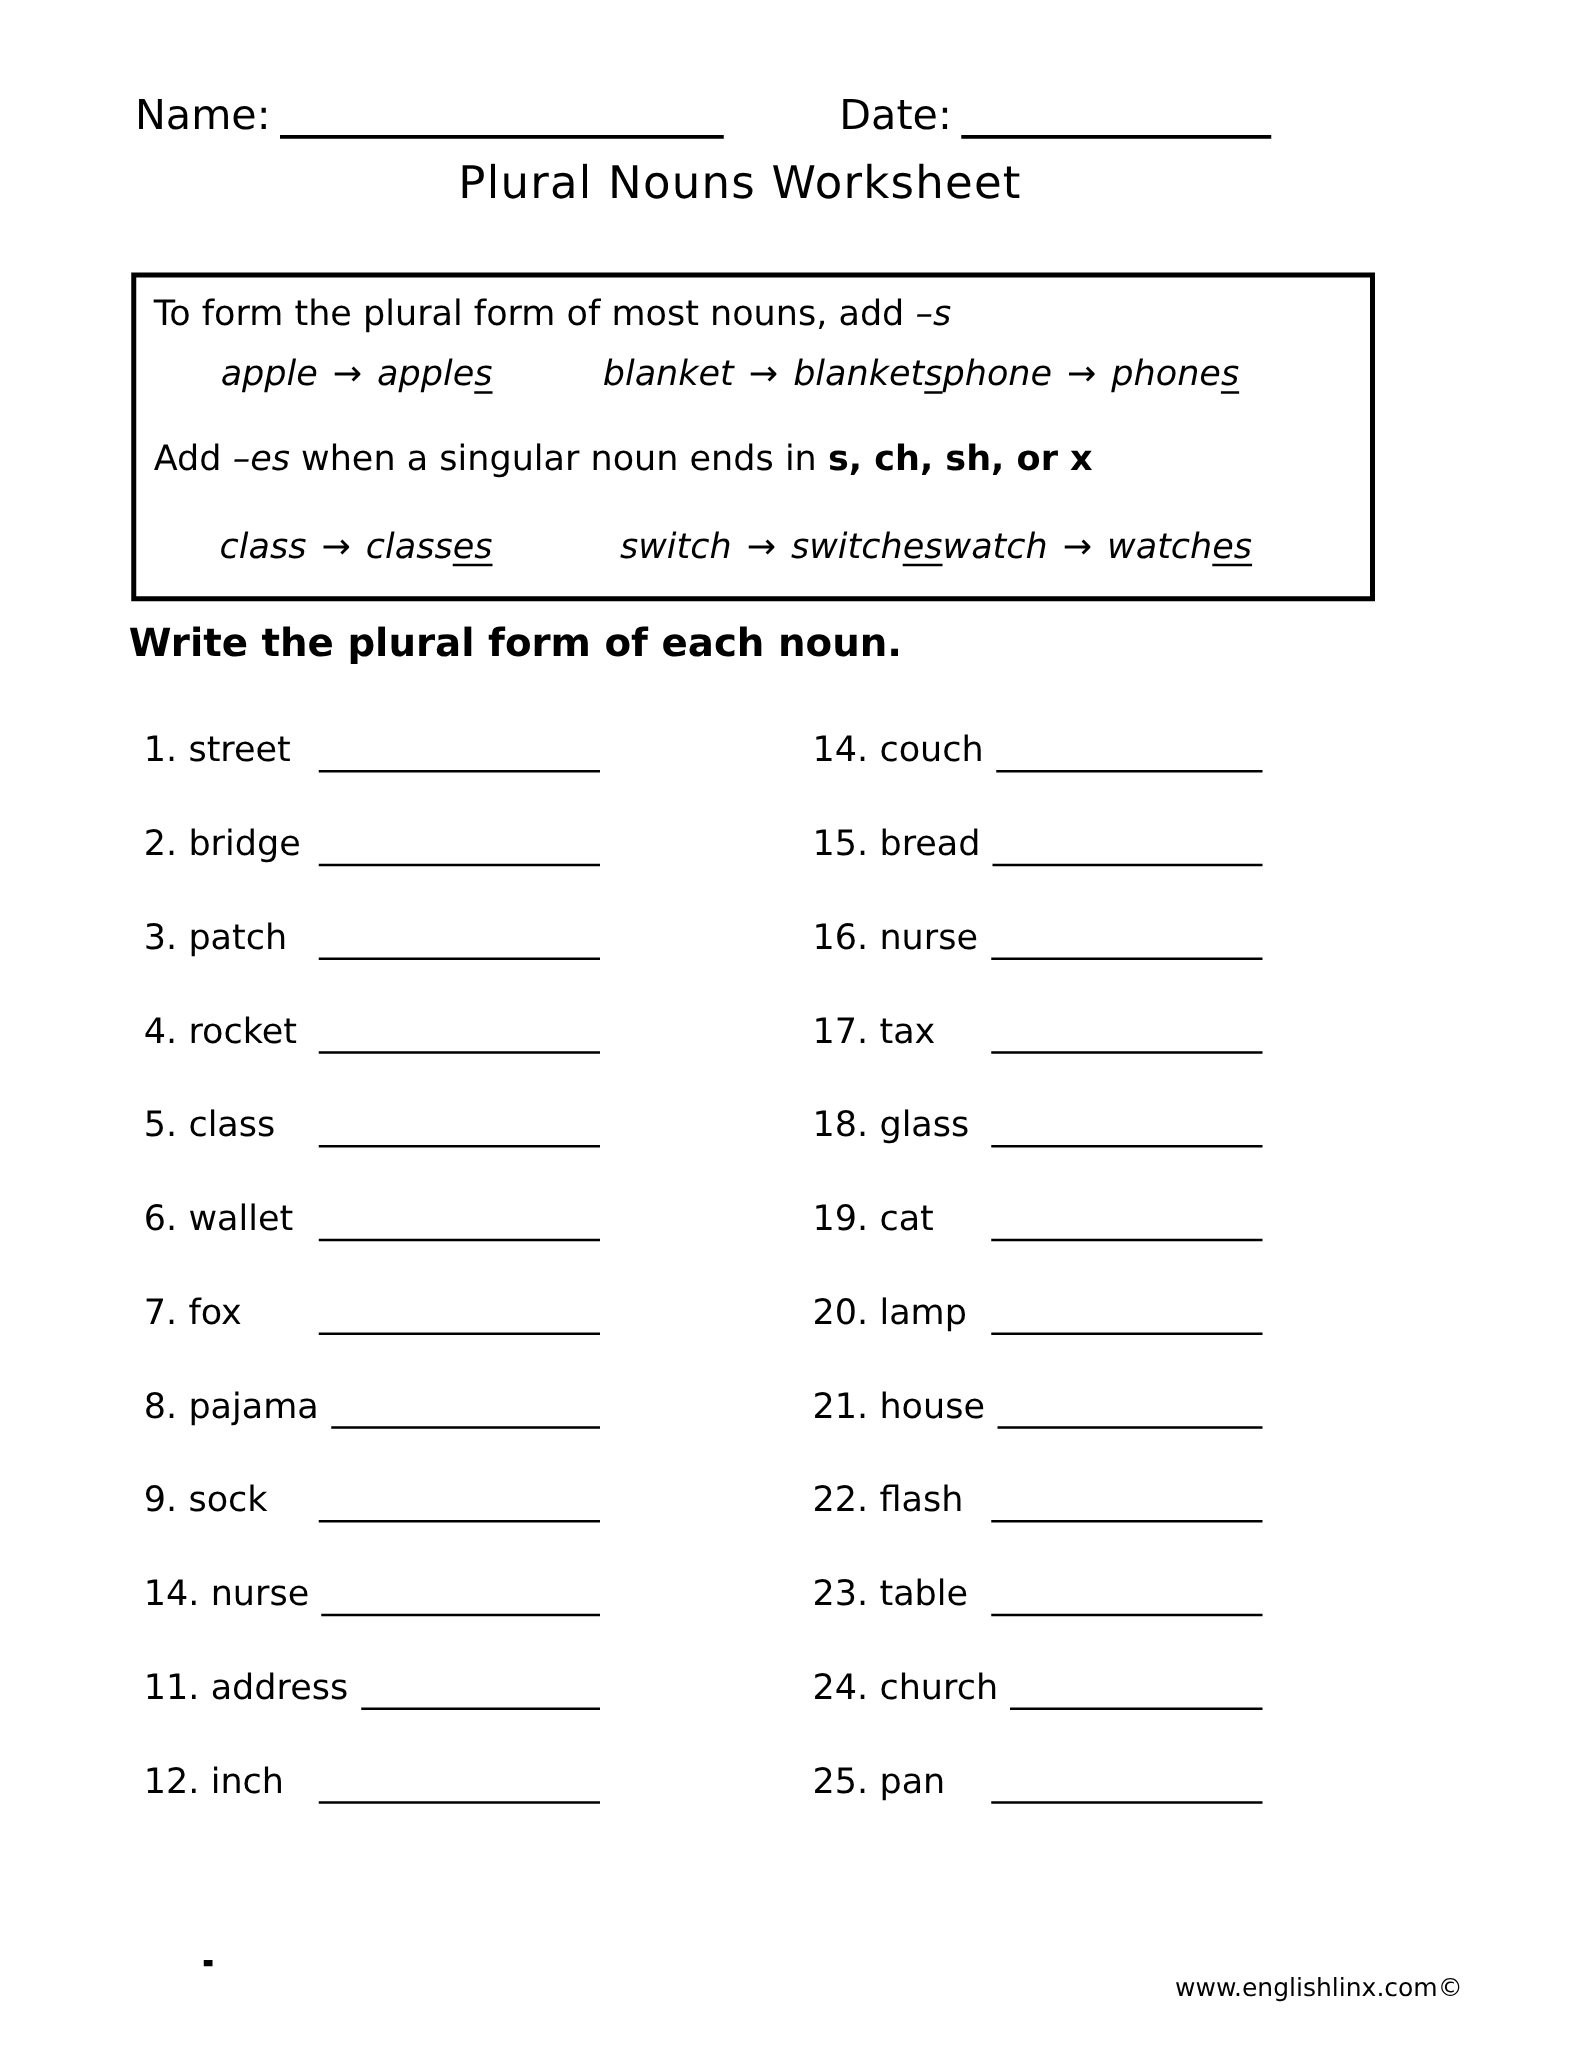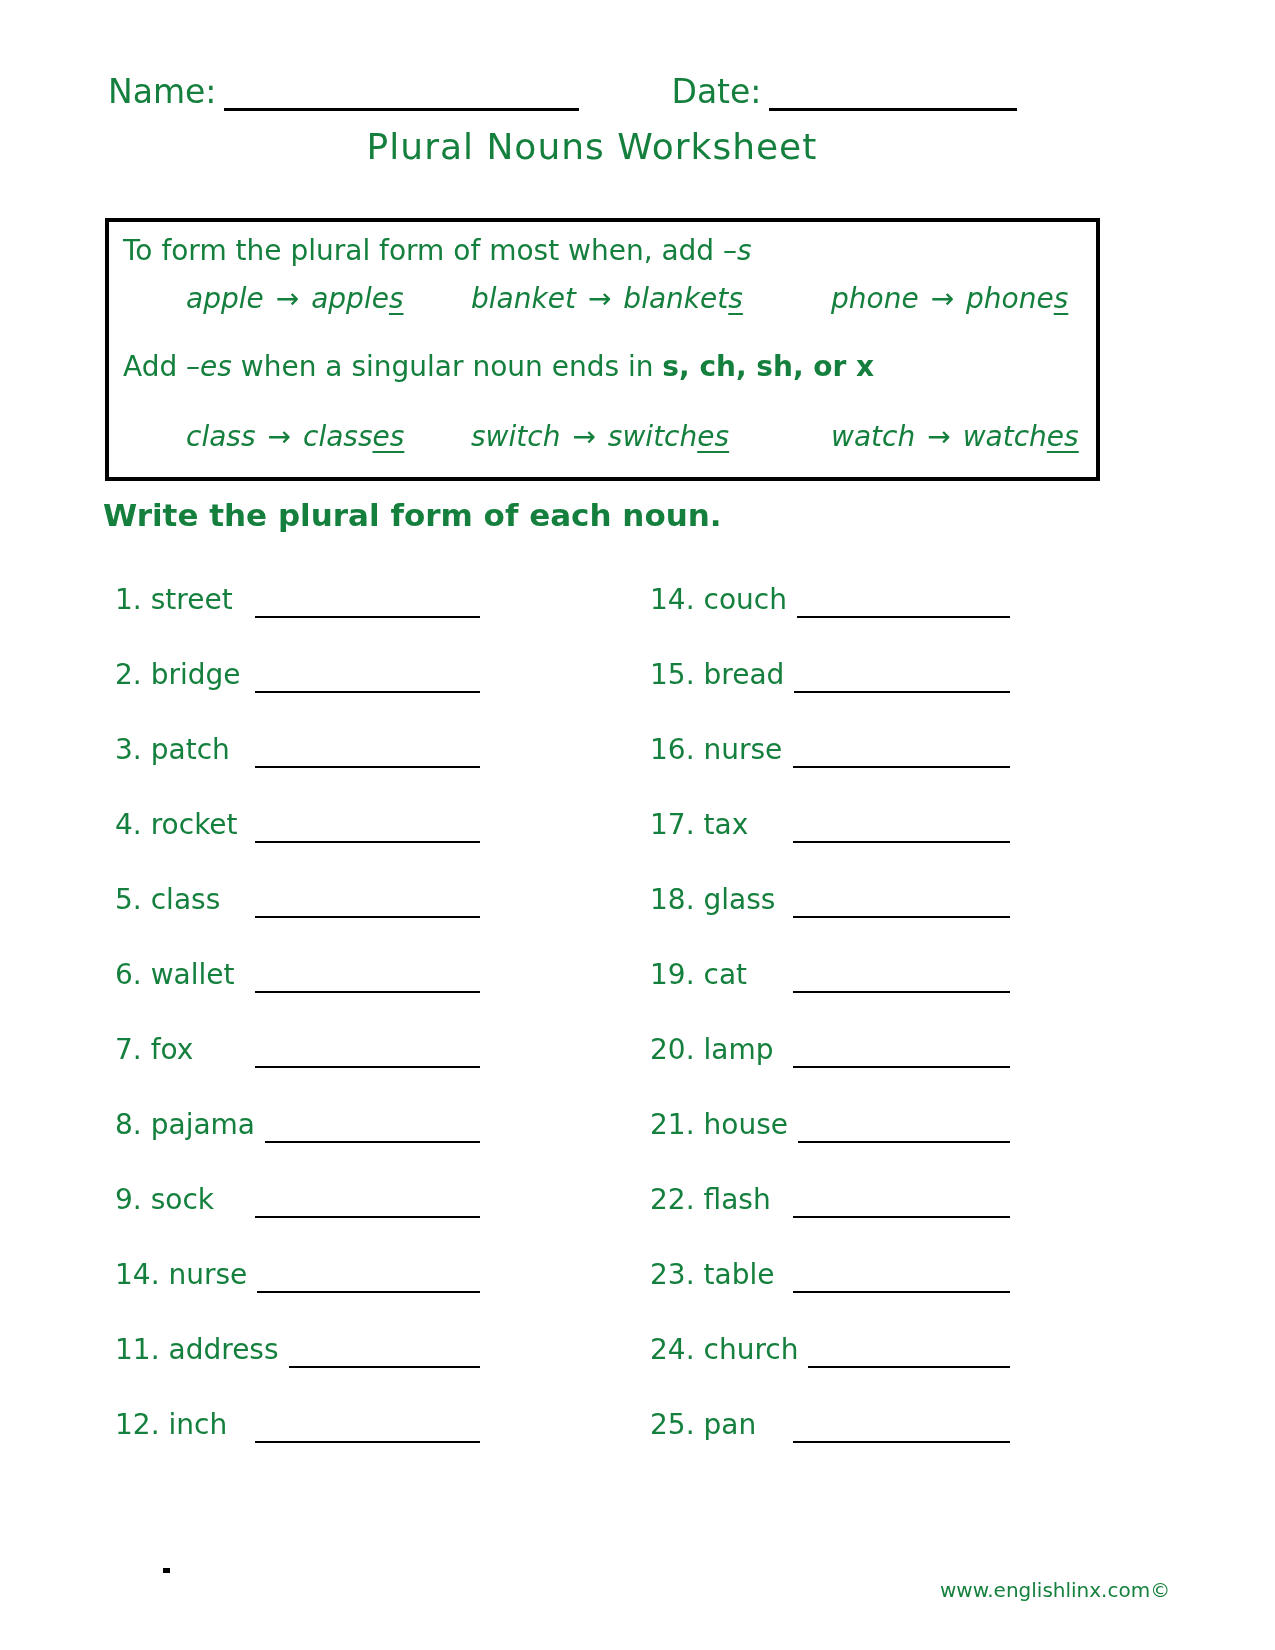--- a/index.html
+++ b/index.html
@@ -5,21 +5,21 @@
   html, body {
     margin: 0;
     padding: 0;
     background: #ffffff;
   }
   .page {
     position: relative;
     width: 1184px;
     height: 1650px;
     background: #ffffff;
-    color: #15803d;
+    color: #000000;
     font-family: "DejaVu Sans", sans-serif;
     overflow: hidden;
   }
 
   
   .header-row {
     position: absolute;
     top: 72px;
     left: 108px;
     display: flex;
@@ -66,26 +66,26 @@
     margin: 0;
     white-space: nowrap;
   }
   .rule-1 { top: 12px; }
   .rule-2 { top: 128px; }
   .rule-suffix { font-style: italic; }
   .rule-bold { font-weight: bold; margin-top: 12px; }
 
   .examples-row {
     position: absolute;
-    left: 16px;
+    left: 0;
     right: 0;
     display: flex;
-    padding-left: 61px;
     font-style: italic;
     white-space: nowrap;
+    text-align: right;
   }
   .examples-1 { top: 60px; }
   .examples-2 { top: 198px; }
   .example:nth-child(1) { width: 285px; }
   .example:nth-child(2) { width: 360px; }
   .ex-arrow { margin: 0 12px; font-style: normal; }
   .ex-suffix { text-decoration: underline; text-underline-offset: 5px; }
 
   
   .instruction {
@@ -154,21 +154,21 @@
     <span class="hdr-label">Name:</span>
     <span class="fill-line name-line"></span>
     <span class="hdr-spacer"></span>
     <span class="hdr-label">Date:</span>
     <span class="fill-line date-line"></span>
   </div>
 
   <h1 class="title">Plural Nouns Worksheet</h1>
 
   <div class="rules-box">
-    <p class="rule-text rule-1"><span>To form the plural form of most when, add </span><span class="rule-suffix">–s</span></p>
+    <p class="rule-text rule-1"><span>To form the plural form of most nouns, add </span><span class="rule-suffix">–s</span></p>
 
     <div class="examples-row examples-1">
       <span class="example"><span>apple</span><span class="ex-arrow">→</span><span>apple</span><span class="ex-suffix">s</span></span>
       <span class="example"><span>blanket</span><span class="ex-arrow">→</span><span>blanket</span><span class="ex-suffix">s</span></span>
       <span class="example"><span>phone</span><span class="ex-arrow">→</span><span>phone</span><span class="ex-suffix">s</span></span>
     </div>
 
     <p class="rule-text rule-2"><span>Add </span><span class="rule-suffix">–es</span><span> when a singular noun ends in </span><span class="rule-bold">s, ch, sh, or x</span></p>
 
     <div class="examples-row examples-2">

